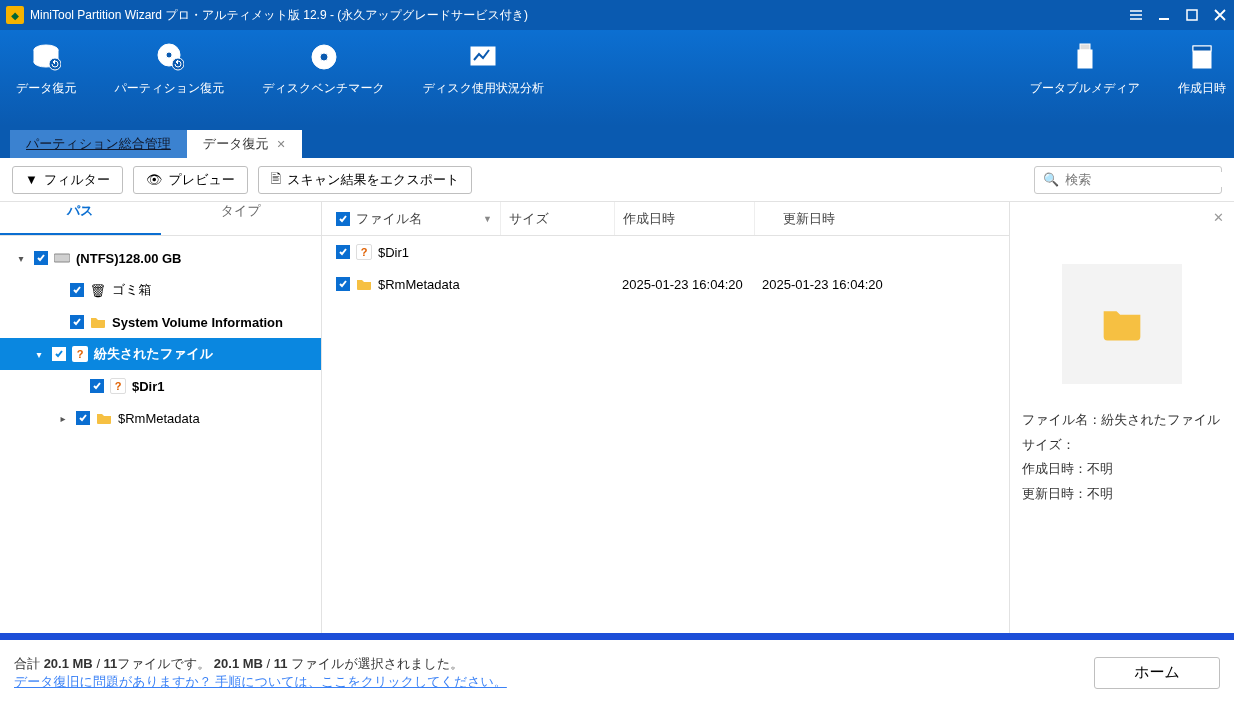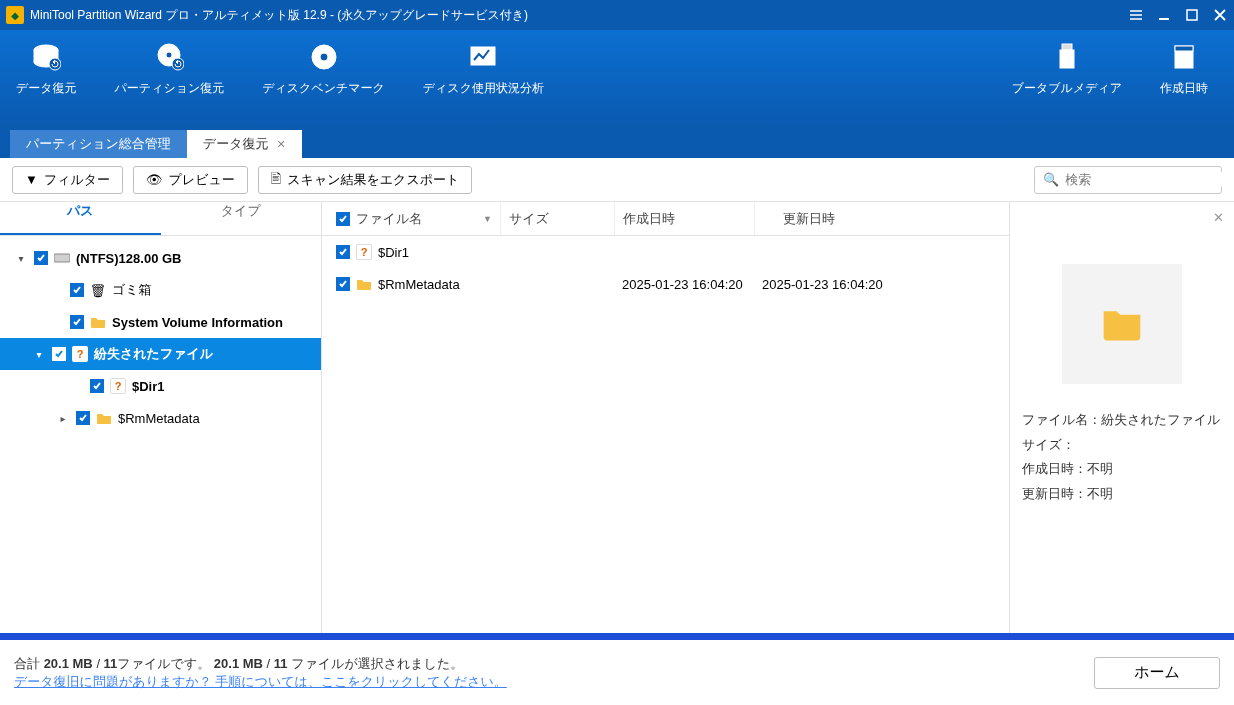--- a/index.html
+++ b/index.html
@@ -11,25 +11,25 @@
   .titlebar .winbtns { display: flex; gap: 12px; align-items: center; }
   .titlebar .winbtn { width: 16px; height: 16px; display:flex;align-items:center;justify-content:center; cursor:pointer; }
   .titlebar svg { stroke:#fff; fill:none; }
 
   .ribbon { height: 96px; background: linear-gradient(#0c6fd1,#0a5ab0); display: flex; padding: 6px 0 0 0; color:#fff; }
   .ribbon .rgroup { display:flex; gap:26px; padding-left:10px; flex:1; }
   .ribbon .ritem { display:flex; flex-direction:column; align-items:center; gap:6px; cursor:pointer; padding:4px 6px 0 6px; }
   .ribbon .ricon { width:34px; height:34px; display:flex;align-items:center;justify-content:center; }
   .ribbon .ricon svg { stroke:#fff; fill:#fff; }
   .ribbon .rlabel { font-size:12px; text-align:center; white-space:nowrap; }
-  .ribbon .rright { display:flex; gap:26px; padding-right:20px; }
+  .ribbon .rright { display:flex; gap:26px; padding-right:2px; }
 
   .tabs { height: 32px; background: linear-gradient(#0a5ab0,#0a5ab0); display:flex; align-items:flex-end; padding-left:10px; }
   .tab { height: 28px; padding: 0 16px; display:flex; align-items:center; font-size:13px; cursor:pointer; gap:8px; }
-  .tab.inactive { background:#3b82d0; color:#ffffff; }
+  .tab.inactive { background:#3b82d0; color:#0f172a;text-decoration:underline; }
   .tab.active { background:#fff; color:#333; font-weight:500; }
   .tab .tabx { font-size:11px; color:#888; }
 
   .toolbar { height: 44px; background:#fff; border-bottom:1px solid #e2e2e2; display:flex; align-items:center; padding:0 12px; gap:10px; }
   .tbtn { height:28px; border:1px solid #bfbfbf; border-radius:3px; background:#fff; display:flex; align-items:center; padding:0 12px; gap:6px; cursor:pointer; font-size:13px; }
   .toolbar .spacer { flex:1; }
   .searchwrap { height:28px; border:1px solid #c9c9c9; border-radius:3px; display:flex; align-items:center; padding:0 8px; gap:6px; width:188px; }
   .searchwrap input { border:none; outline:none; font-size:13px; flex:1; }
 
   .content { display:flex; height: calc(705px - 30px - 96px - 32px - 44px - 72px); background:#fff; }

